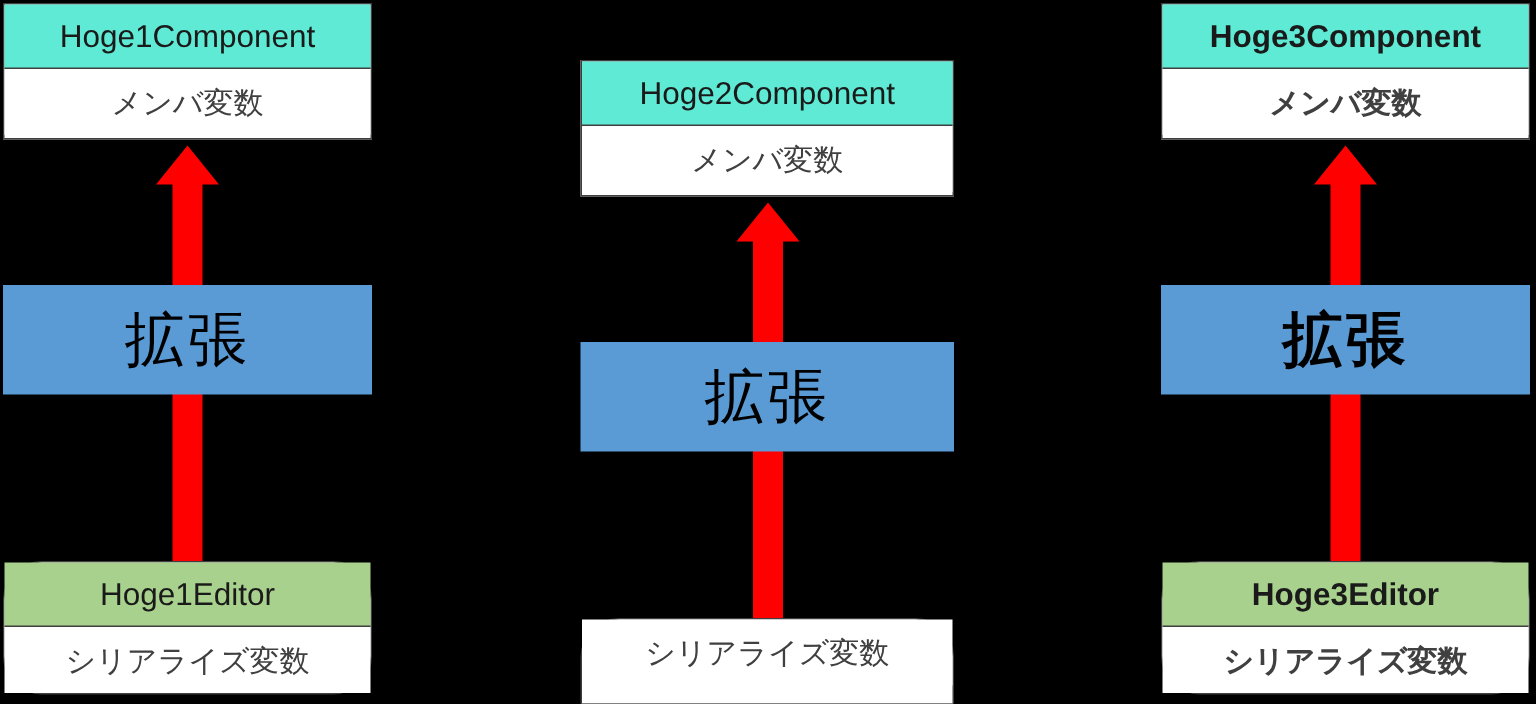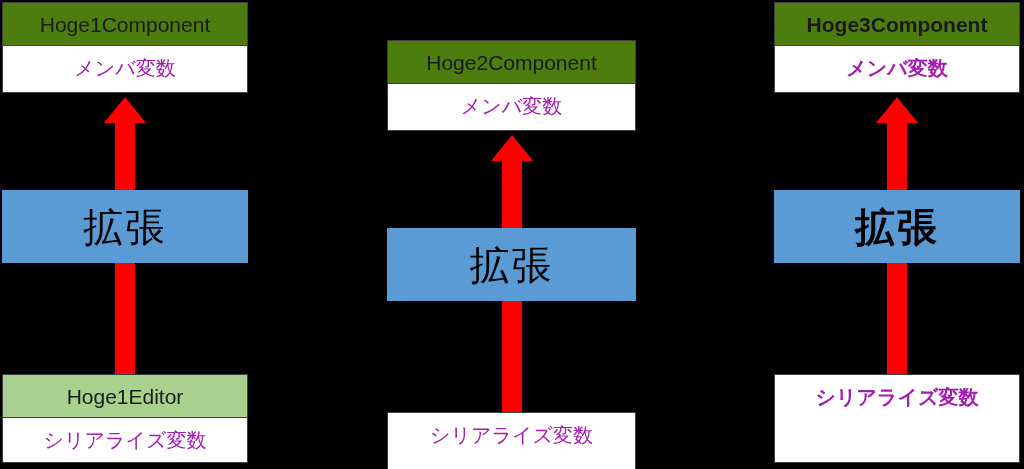--- a/index.html
+++ b/index.html
@@ -67,49 +67,49 @@
   .card {
     position: absolute;
     left: 0;
     right: 0;
     z-index: 3;
     border: 1.6px solid #3f3f3f;
     background: #ffffff;
     box-sizing: border-box;
   }
   .card-top    { top: 2px;   height: 91px; }
-  .card-bottom { top: 374px; height: 89px; }
+  .card-bottom { top: 374px; height: 89px; border-radius: 26px; }
 
   .card-header {
     height: 43px;
     border-bottom: 1.6px solid #3f3f3f;
     display: flex;
     align-items: center;
     justify-content: center;
     box-sizing: border-box;
   }
-  .hdr-component { background: #4d7c0f; }
+  .hdr-component { background: #5eead4; }
   .hdr-editor    { background: #a9d18e; }
   .card-header-label {
     color: #1a1a1a;
     font-size: 21px;
     line-height: 1;
     white-space: nowrap;
   }
 
   .card-body {
     height: 44px;
     background: #ffffff;
     display: flex;
     align-items: center;
     justify-content: center;
     box-sizing: border-box;
   }
   .card-body-label {
-    color: #a21caf;
+    color: #404040;
     font-size: 20px;
     line-height: 1;
     white-space: nowrap;
     font-family: "DejaVu Sans", "Liberation Sans", sans-serif;
   }
 </style>
 </head>
 <body>
 
 <div id="stage">
@@ -190,20 +190,23 @@
       <div class="card-body">
         <span class="card-body-label">メンバ変数</span>
       </div>
     </div>
 
     <div class="band">
       <span class="band-label">拡張</span>
     </div>
 
     <div class="card card-bottom">
+      <div class="card-header hdr-editor">
+        <span class="card-header-label">Hoge3Editor</span>
+      </div>
       <div class="card-body">
         <span class="card-body-label">シリアライズ変数</span>
       </div>
     </div>
 
   </div>
 
 </div>
 
 </body></html>

